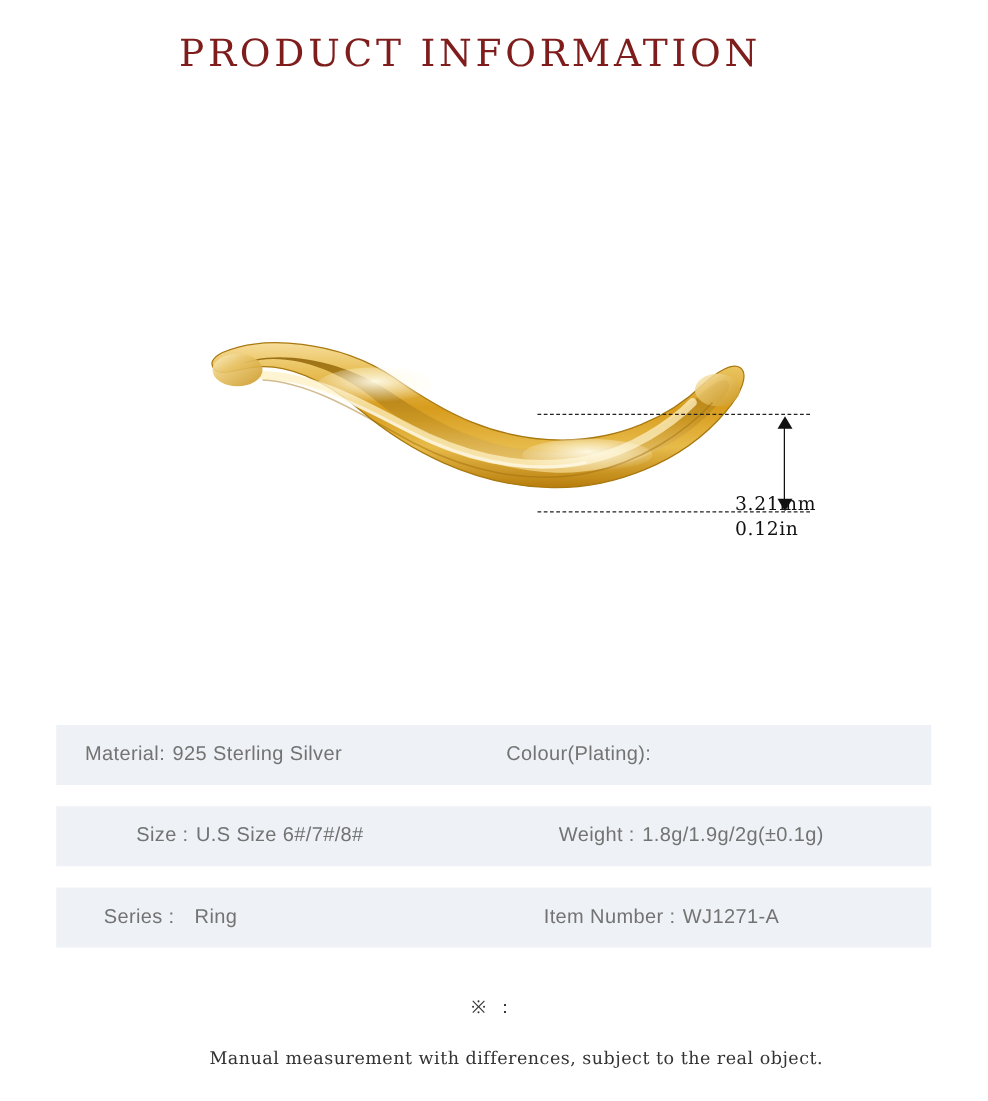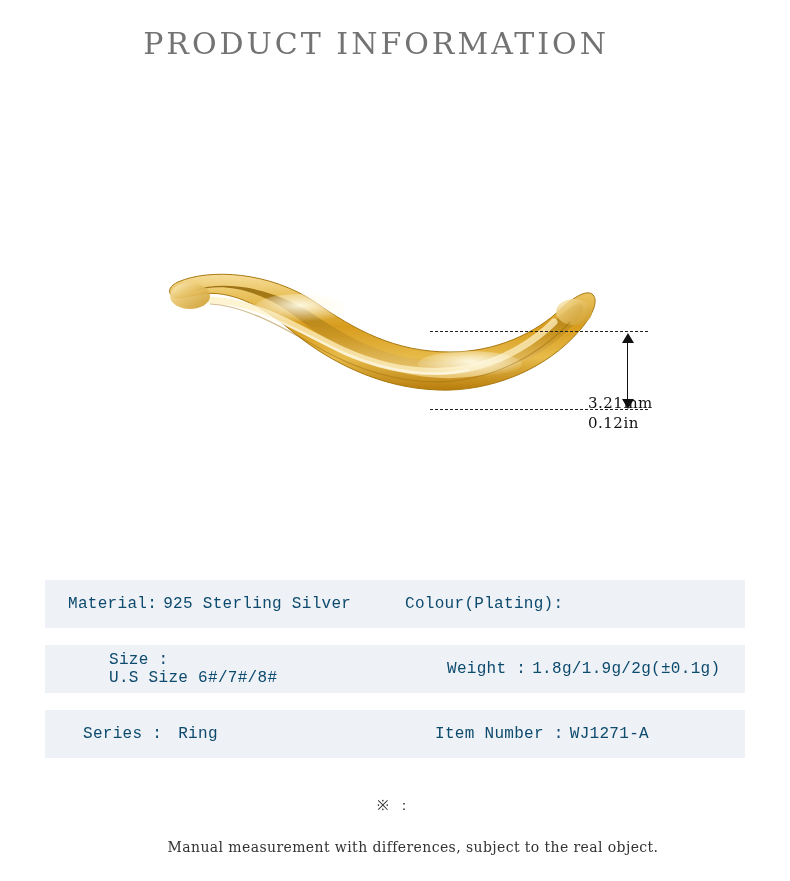--- a/index.html
+++ b/index.html
@@ -22,21 +22,21 @@
   }
   .title {
     position: absolute;
     top: 26px;
     left: 0;
     width: 752px;
     text-align: center;
     font-size: 30px;
     letter-spacing: 3px;
     font-family: "DejaVu Serif", serif;
-    color: #737373;
+    color: #7f1d1d;
     font-weight: 400;
   }
 
   
   .product-area {
     position: absolute;
     top: 110px;
     left: 0;
     width: 630px;
     height: 460px;
@@ -119,40 +119,40 @@
   }
   .spec-row {
     display: flex;
     height: 48px;
     background: #eef1f5;
     margin-bottom: 17px;
     align-items: center;
   }
   .spec-cell {
     display: flex;
-    align-items: flex-start;
-    font-family: Liberation Mono, monospace;
+    align-items: center;
+    font-family: Liberation Sans, sans-serif;
     font-size: 16px;
-    color: #0c4a6e;
+    color: #737373;
     letter-spacing: 0.3px;
     white-space: nowrap;
   }
   .cell-left {
     width: 360px;
     padding-left: 23px;
     box-sizing: border-box;
   }
   .cell-right {
     width: 340px;
     box-sizing: border-box;
     padding-left: 0;
   }
   .row1 .cell-left { padding-left: 23px; }
   .row1 .cell-right { padding-left: 0px; }
-  .row2 .cell-left { padding-left: 64px; flex-direction: column; }
+  .row2 .cell-left { padding-left: 64px; }
   .row2 .cell-right { padding-left: 42px; }
   .row3 .cell-left { padding-left: 38px; gap: 10px; }
   .row3 .cell-right { padding-left: 30px; }
 
   .spec-key { margin-right: 6px; }
   .spec-val { }
 
   
   .footnote {
     position: absolute;

